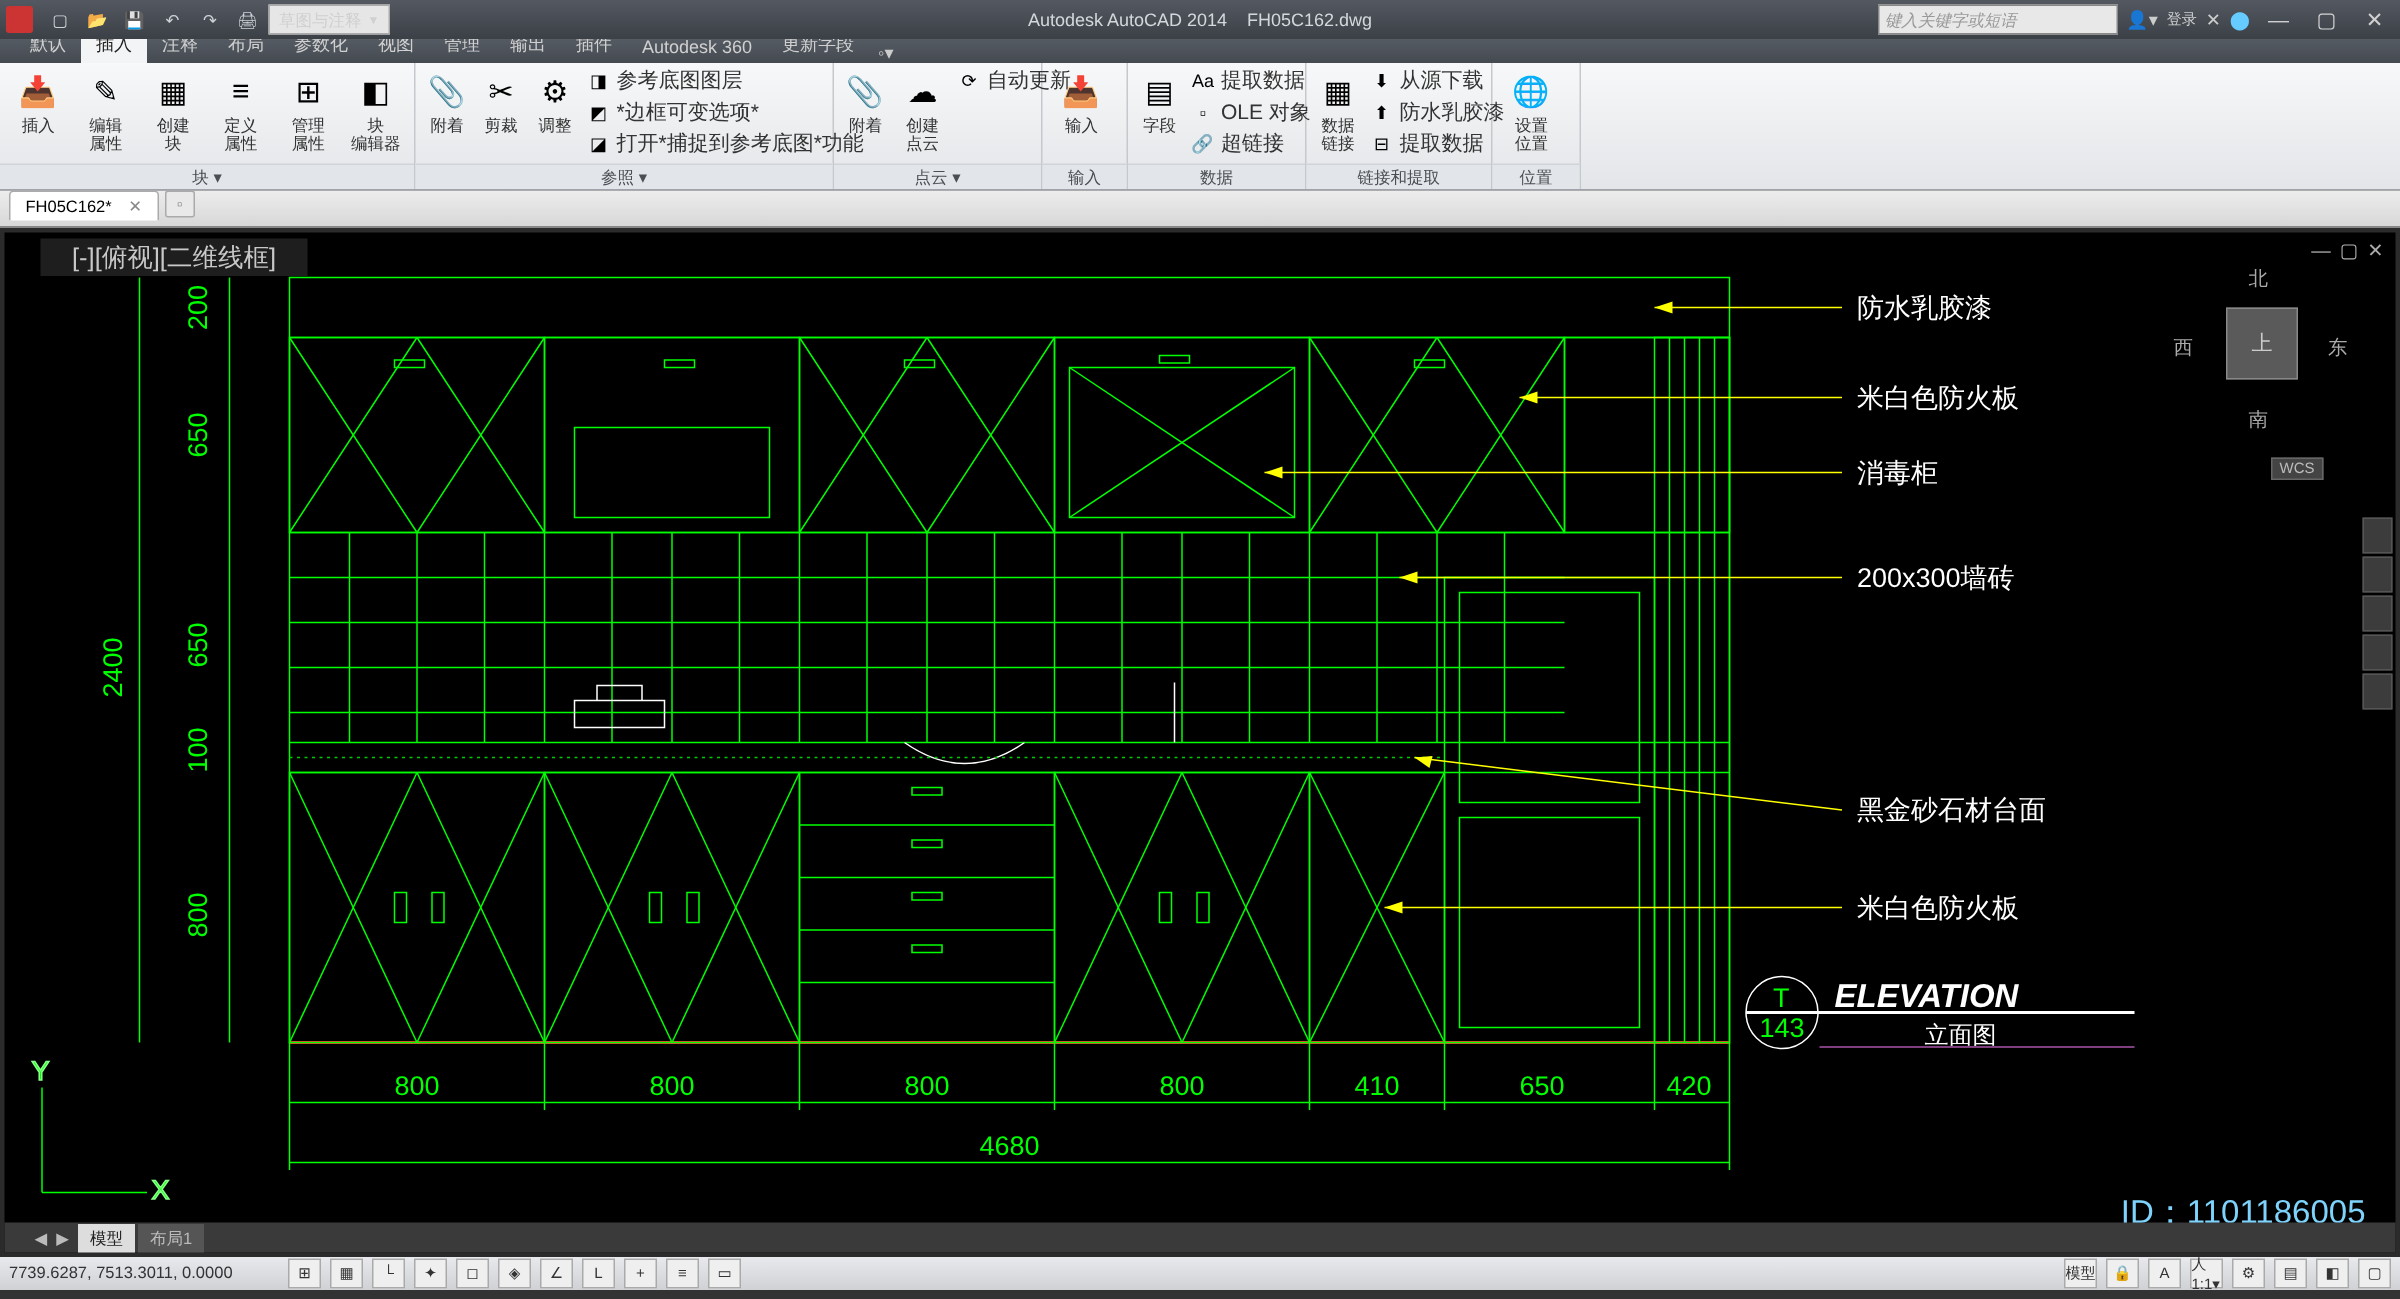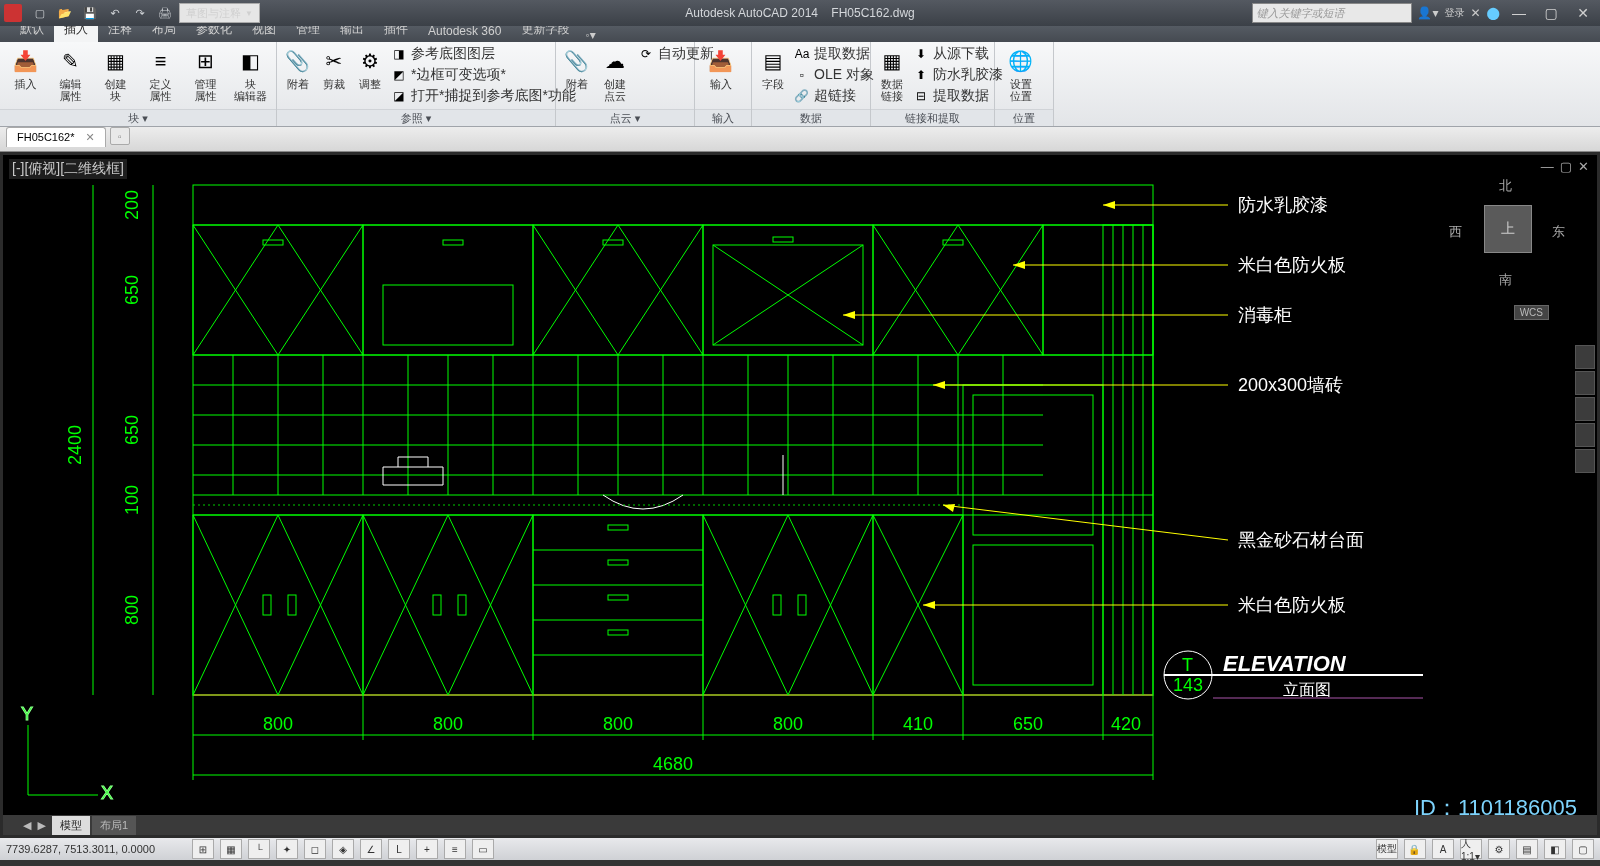--- a/index.html
+++ b/index.html
@@ -31,21 +31,21 @@
 .smallrow .lbl{font-size:14px;color:#333;white-space:nowrap}
 .smallstack{display:flex;flex-direction:column;gap:1px}
 
 .filetabs{height:24px;background:linear-gradient(#ededed,#d7d7d7);display:flex;align-items:flex-start;padding-left:6px;border-bottom:1px solid #888}
 .filetab{background:#fff;border:1px solid #aaa;border-bottom:none;padding:3px 10px;font-size:11px;border-radius:3px 3px 0 0;position:relative}
 .filetab .close{margin-left:8px;color:#888;font-size:11px}
 .newtab{width:18px;height:16px;border:1px solid #aaa;margin-left:4px;display:flex;align-items:center;justify-content:center;background:#e9e9e9;font-size:10px;color:#777;border-radius:2px}
 
 .canvas-area{position:relative;background:#2b2b2b;height:680px;padding:3px}
 .canvas{position:relative;background:#000;width:100%;height:100%}
-.viewlabel{position:absolute;top:4px;left:6px;color:#c8c8c8;font-size:14px;background:rgba(60,60,60,.5);padding:1px 3px}
+.viewlabel{position:absolute;top:4px;left:24px;color:#c8c8c8;font-size:17px;background:rgba(60,60,60,.5);padding:1px 21px}
 .canvas-ctrls{position:absolute;top:4px;right:8px;color:#aaa;font-size:13px;display:flex;gap:6px}
 
 .draw{position:absolute;inset:0}
 .draw line{stroke:#0f0;stroke-width:1}
 .draw line.yel{stroke:#ff0}
 .draw text{fill:#0f0;font-size:18px;font-family:Arial}
 .draw text.anno{fill:#fff;font-size:18px}
 .draw text.big{fill:#fff;font-size:22px;font-weight:bold;font-style:italic}
 .draw text.sub{fill:#fff;font-size:16px}
 .draw rect.cab{fill:none;stroke:#0f0;stroke-width:1}

